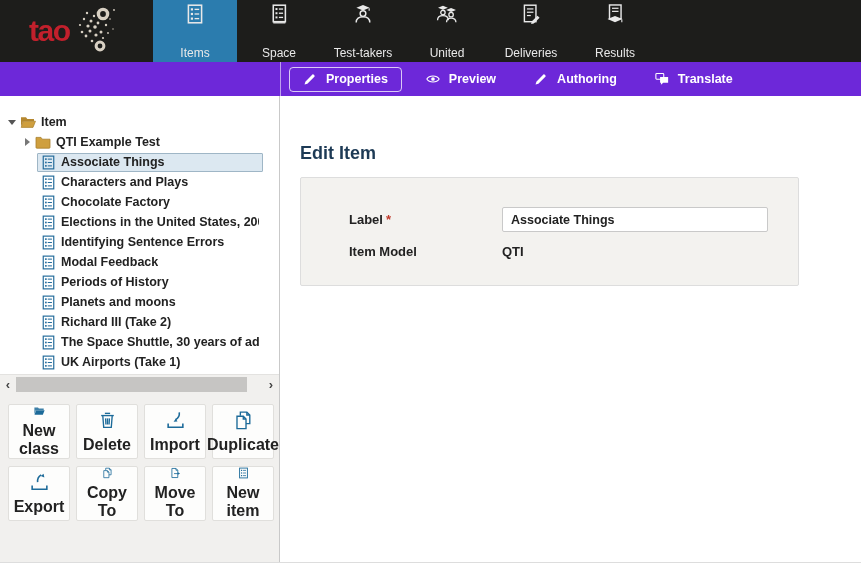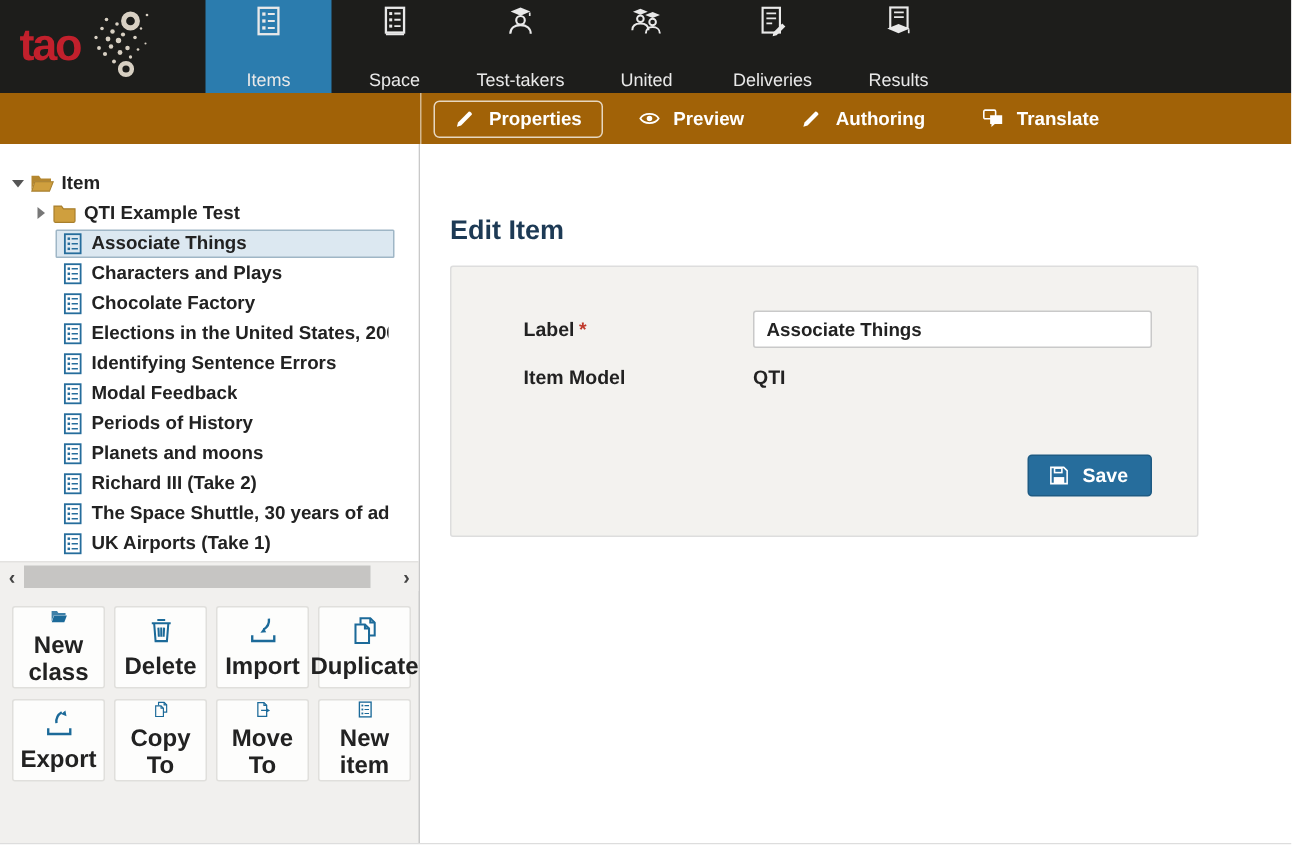--- a/index.html
+++ b/index.html
@@ -5,32 +5,32 @@
   * { margin:0; padding:0; box-sizing:border-box; }
   html,body { background:#fff; }
   .app {
     position:relative; width:861px; height:563px; overflow:hidden;
     font-family:"Liberation Sans", sans-serif; background:#fff;
     border-bottom:1px solid #ddd;
   }
 
   
   .topnav { height:62px; background:#1d1d1b; display:flex; align-items:stretch; }
-  .logo { width:137px; display:flex; align-items:center; padding-left:13px; cursor:pointer; }
+  .logo { width:137px; display:flex; align-items:center; padding-left:13px; cursor:pointer;margin-left:16px; }
   .logo-text { font-size:30px; font-weight:700; color:#c2202c; letter-spacing:-1.5px; line-height:1; }
   .logo-burst { margin-left:2px; margin-top:-2px; }
   .nav-tab {
     width:84px; display:flex; flex-direction:column; align-items:center; justify-content:center;
     gap:21px; color:#e9e9e9; font-size:12px; cursor:pointer;
   }
   .nav-tab.active { background:#2b7cae; }
   .nav-tab svg { width:22px; height:22px; color:#e9e9e9; }
 
   
-  .actionbar { height:34px; background:#a16207; display:flex; align-items:center; }
+  .actionbar { height:34px; background:#6d28d9; display:flex; align-items:center; }
   .ab-spacer { width:281px; height:100%; border-right:1px solid rgba(255,255,255,.55); flex:none; }
   .ab-buttons { display:flex; align-items:center; gap:10px; margin-left:8px; }
   .ab-btn {
     display:flex; align-items:center; gap:9px; color:#fff; font-size:12.5px; font-weight:700;
     padding:4px 13px; border:1px solid transparent; border-radius:4px; cursor:pointer; line-height:1.2;
   }
   .ab-btn.active { border-color:rgba(255,255,255,.75); }
   .ab-btn svg { width:14px; height:14px; color:#fff; }
 
   
@@ -514,27 +514,17 @@
             <span>Label</span><span class="req">*</span>
           </span>
           <input class="f-input" type="text" value="Associate Things" style="">
         </div>
 
         <div class="form-row">
           <span class="f-label">Item Model</span>
           <span class="f-value">QTI</span>
         </div>
 
-        <div class="save-row">
-          <button class="save-btn">
-            <svg viewBox="0 0 16 16" fill="none" stroke="#fff" stroke-width="1.2">
-              <path d="M1.8 1.8 h9.8 L14.2 4.3 V14.2 H1.8 Z"></path>
-              <rect x="4.6" y="2.4" width="5.6" height="3.4"></rect>
-              <rect x="4" y="9.2" width="8" height="5" fill="#fff" stroke="none"></rect>
-            </svg>
-            <span>Save</span>
-          </button>
-        </div>
       </section>
     </main>
 
   </div>
 </div>
 
 </body></html>

